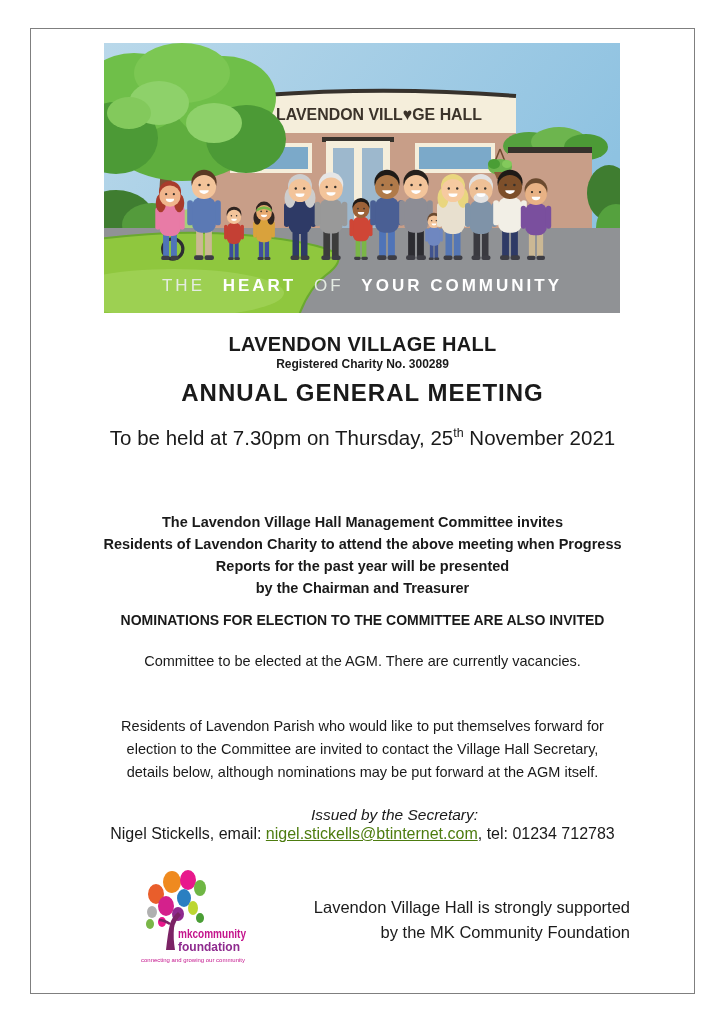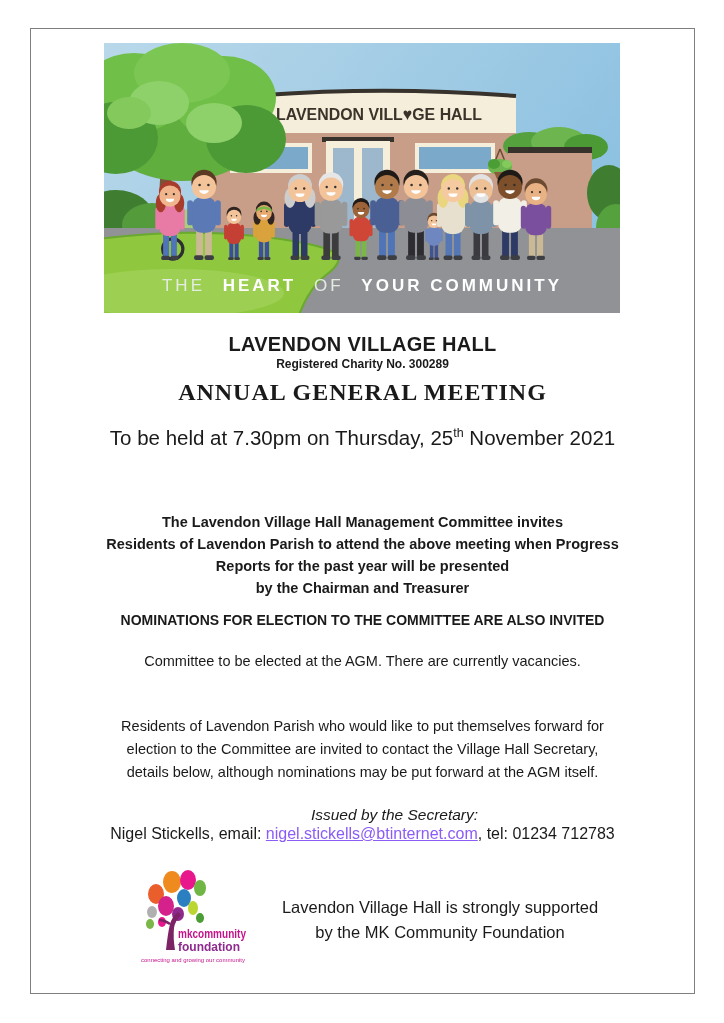--- a/index.html
+++ b/index.html
@@ -4,33 +4,33 @@
 <style>
   html,body{margin:0;padding:0;background:#ffffff;}
   .canvas{position:relative;width:724px;height:1023px;background:#ffffff;
           font-family:"Liberation Sans",sans-serif;color:#1a1a1a;overflow:hidden;}
   .page-border{position:absolute;left:30px;top:28px;width:663px;height:964px;
                border:1px solid #7f7f7f;background:#ffffff;}
   .hero{position:absolute;left:104px;top:43px;width:516px;height:270px;}
   .cblock{position:absolute;left:30px;width:665px;text-align:center;}
   .t-title{top:333px;font-size:20px;font-weight:bold;letter-spacing:.3px;}
   .t-charity{top:357px;font-size:12px;font-weight:bold;}
-  .t-agm{top:379px;font-family:Liberation Serif, serif;font-size:24px;font-weight:bold;letter-spacing:1px;}
+  .t-agm{top:379px;font-family:Liberation Sans, sans-serif;font-size:24px;font-weight:bold;letter-spacing:1px;}
   .t-date{top:426px;font-size:20.5px;}
   .t-date .sup{vertical-align:super;font-size:12.5px;}
   .t-progress{top:478px;font-size:14px;font-weight:bold;}
   .t-para1{top:511px;font-size:14.5px;line-height:22px;font-weight:bold;}
   .t-nom{top:612px;font-size:14px;font-weight:bold;}
   .t-para2{top:650px;font-size:14.5px;line-height:23px;}
   .t-para3{top:715px;font-size:14.5px;line-height:23px;}
   .t-issued{top:806px;font-size:15.5px;font-style:italic;margin-left:32px;}
   .t-contact{top:825px;font-size:16px;}
-  .email-link{color:#8b5cf6;text-decoration:underline;cursor:pointer;}
+  .email-link{color:#4d7c0f;text-decoration:underline;cursor:pointer;}
   .mk-logo{position:absolute;left:136px;top:870px;width:114px;height:96px;}
-  .t-support{position:absolute;left:250px;top:895px;width:380px;text-align:center;
+  .t-support{position:absolute;left:250px;top:895px;width:380px;text-align:right;
              font-size:16.5px;line-height:25px;}
 </style>
 </head>
 <body>
 
 <div class="canvas">
   <div class="page-border"></div>
 
   <svg class="hero" viewBox="0 0 516 270">
     <defs>
@@ -327,21 +327,21 @@
     </text>
   </svg>
 
   <div class="cblock t-title">LAVENDON VILLAGE HALL</div>
   <div class="cblock t-charity">Registered Charity No. 300289</div>
   <div class="cblock t-agm">ANNUAL GENERAL MEETING</div>
   <div class="cblock t-date"><span>To be held at 7.30pm on Thursday, 25</span><span class="sup">th</span><span> November 2021</span></div>
 
   <div class="cblock t-para1">
     <div>The Lavendon Village Hall Management Committee invites</div>
-    <div>Residents of Lavendon Parish to attend the above meeting when Progress</div>
+    <div>Residents of Lavendon Charity to attend the above meeting when Progress</div>
     <div>Reports for the past year will be presented</div>
     <div>by the Chairman and Treasurer</div>
   </div>
 
   <div class="cblock t-nom">NOMINATIONS FOR ELECTION TO THE COMMITTEE ARE ALSO INVITED</div>
   <div class="cblock t-para2">
     <div>Committee to be elected at the AGM. There are currently vacancies.</div>
   </div>
   <div class="cblock t-para3">
     <div>Residents of Lavendon Parish who would like to put themselves forward for</div>

